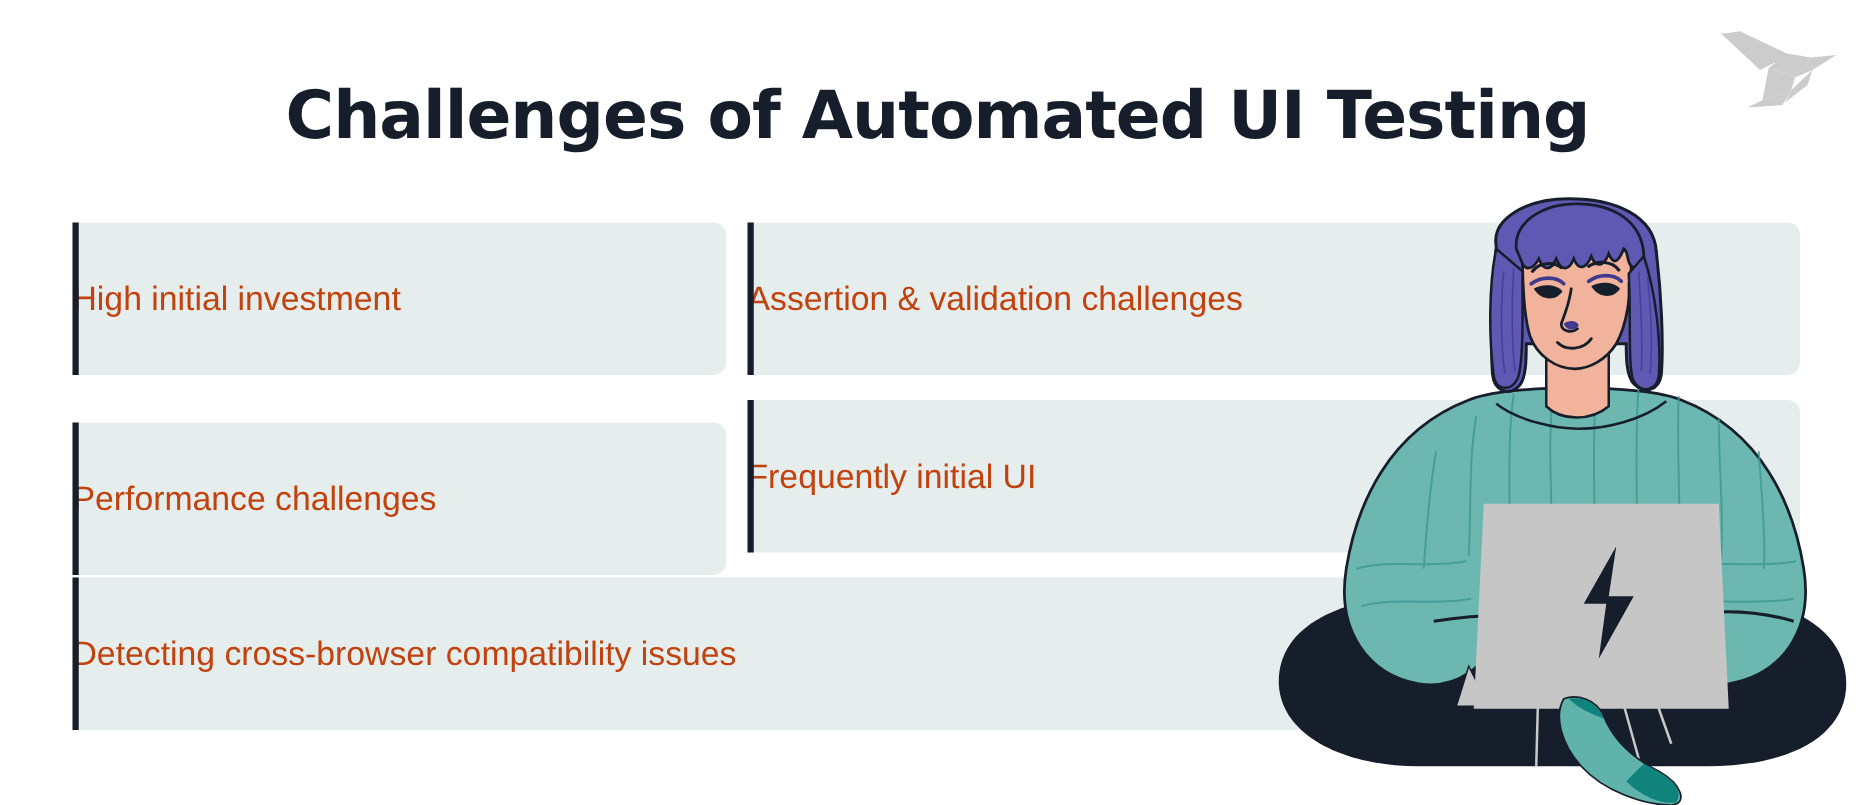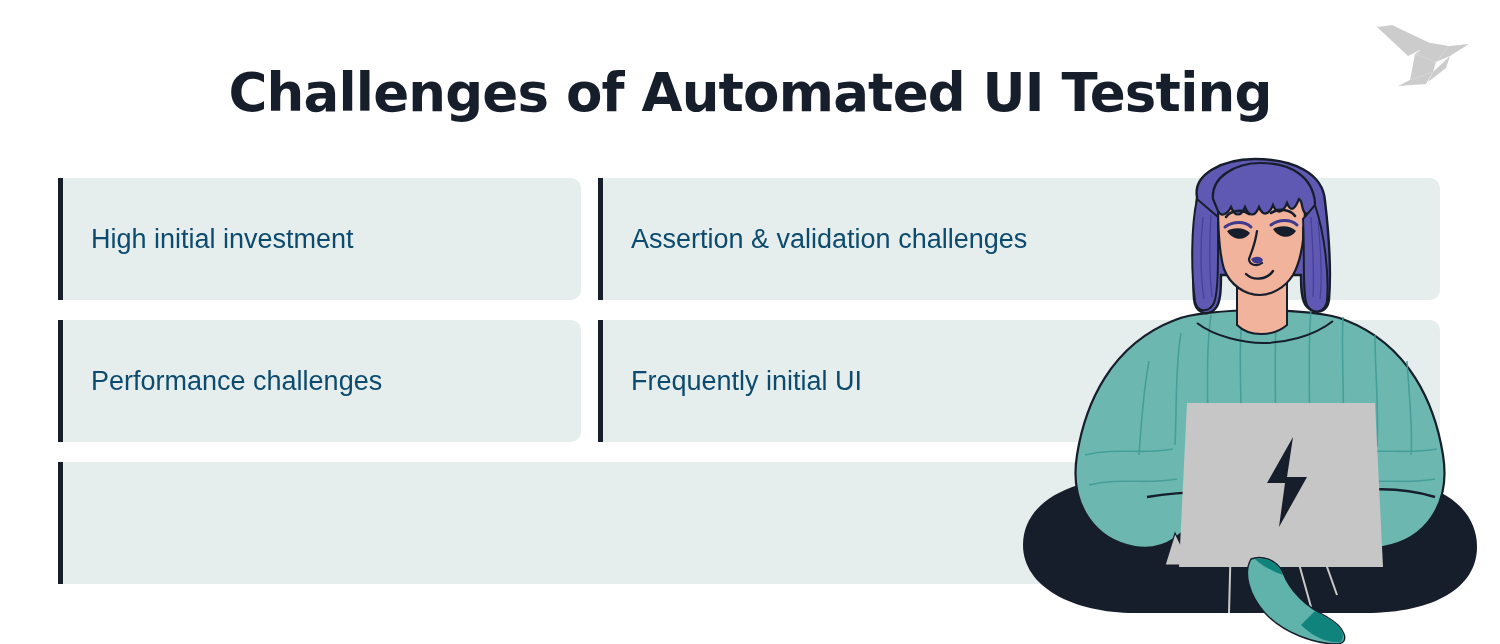--- a/index.html
+++ b/index.html
@@ -56,30 +56,29 @@
   .card-bar {
     position:absolute;
     left:0; top:0; bottom:0;
     width:5px;
     background:#171e2b;
   }
   .card-label {
     font-family:"Liberation Sans", sans-serif;
     font-size:27px;
     font-weight:400;
-    color:#0c4a6e;
-    padding-left:33px;
+    color:#c2410c;
     line-height:1.2;
     white-space:nowrap;
   }
 
   
   #card-0 { left:58px;  top:178px; width:523px; height:122px; }
   #card-1 { left:598px; top:178px; width:842px; height:122px;align-items:center; }
-  #card-2 { left:58px;  top:320px; width:523px; height:122px; }
+  #card-2 { left:58px;  top:338px; width:523px; height:122px; }
   #card-3 { left:598px; top:320px; width:842px; height:122px; }
   #card-4 { left:58px;  top:462px; width:1382px; height:122px; }
 
   
   .illustration {
     position:absolute;
     left:1015px;
     top:155px;
     width:470px;
     height:489px;
@@ -123,20 +122,21 @@
     <span class="card-label">Performance challenges</span>
   </div>
 
   <div class="card" id="card-3">
     <span class="card-bar"></span>
     <span class="card-label">Frequently initial UI</span>
   </div>
 
   <div class="card" id="card-4">
     <span class="card-bar"></span>
+    <span class="card-label">Detecting cross-browser compatibility issues</span>
   </div>
 
   <div class="illustration">
     <svg viewBox="0 0 470 489" width="470" height="489" aria-hidden="true">
 
       <g>
         <path d="M8 390 C8 345 60 322 120 322 L350 322 C420 322 462 350 462 392
                  C462 432 420 458 350 458 L120 458 C58 458 8 432 8 390 Z" fill="#171e2b"></path>
       </g>
 

